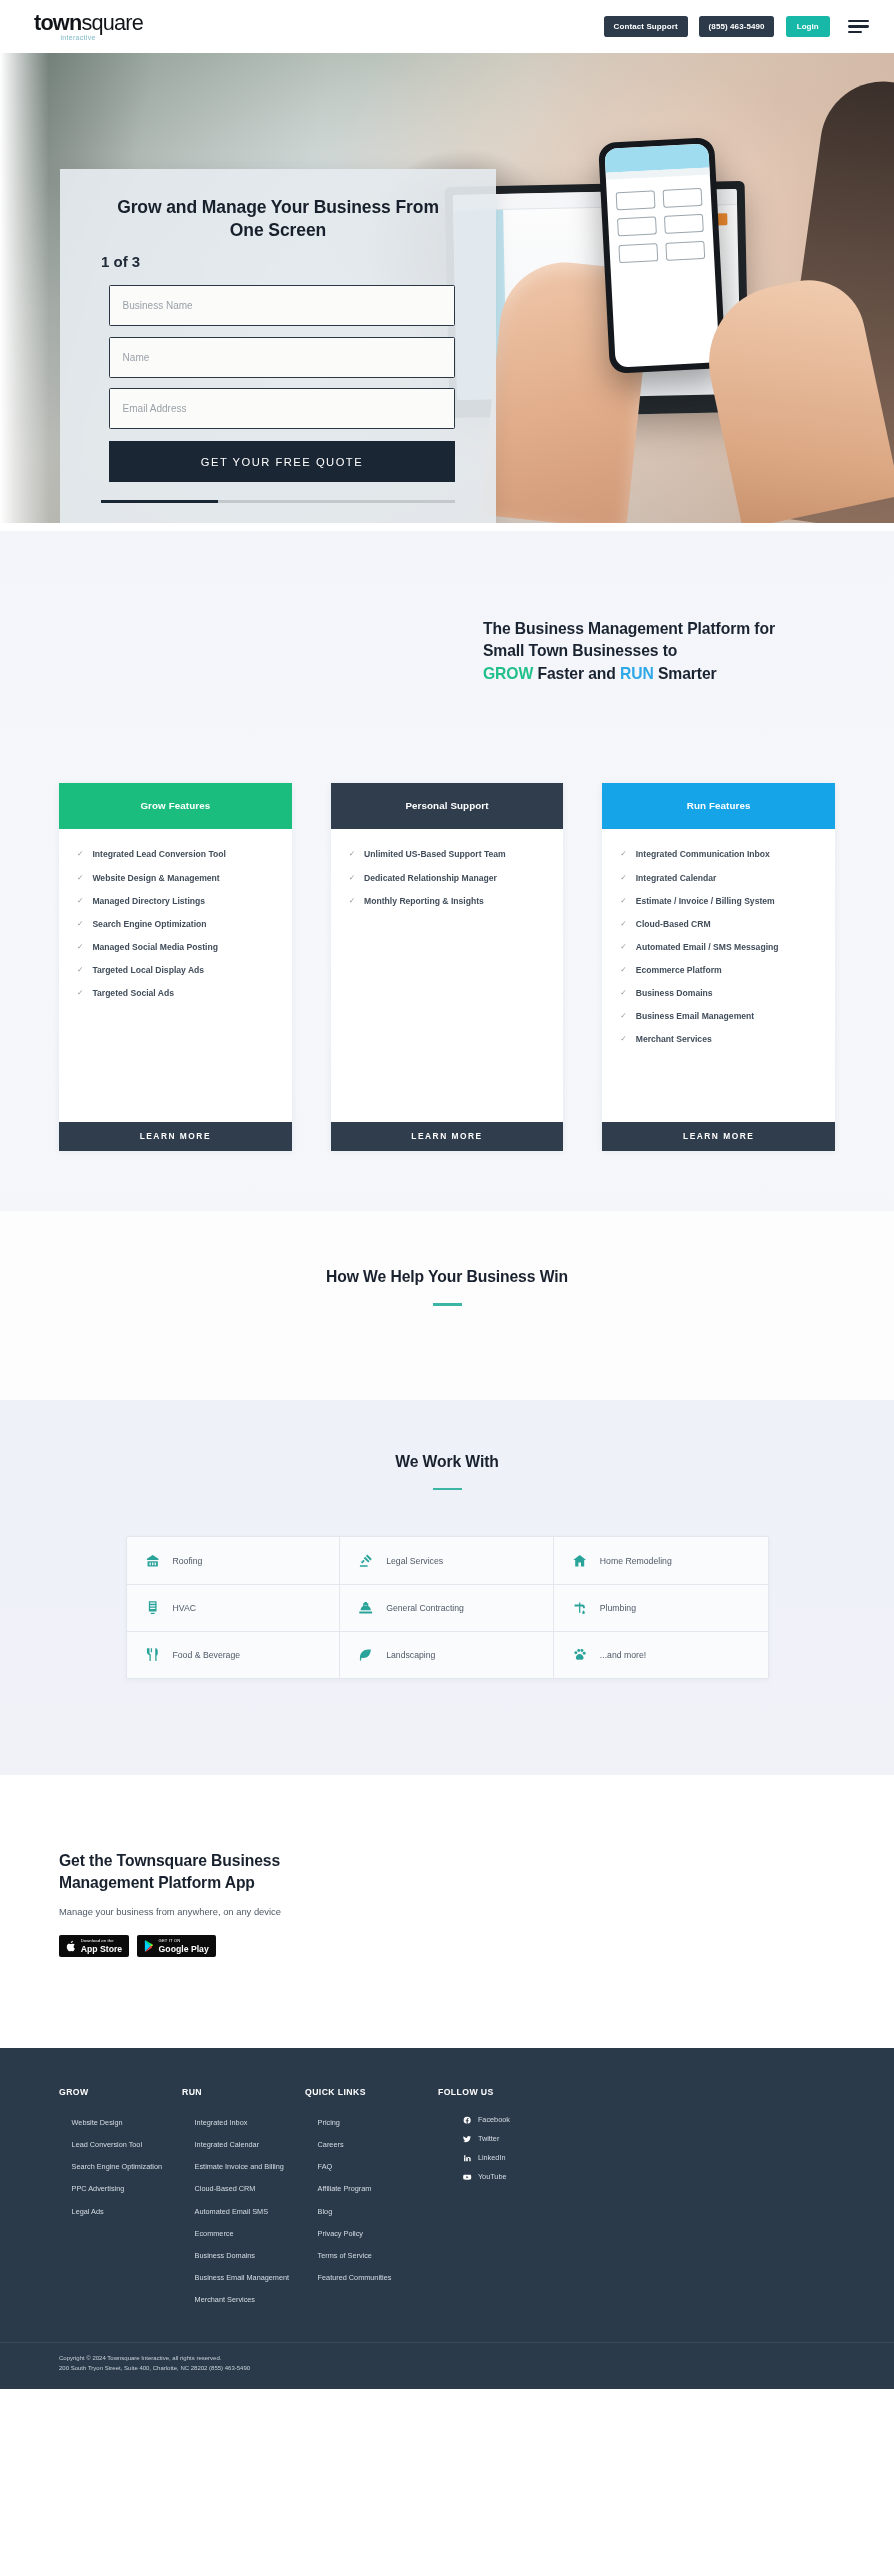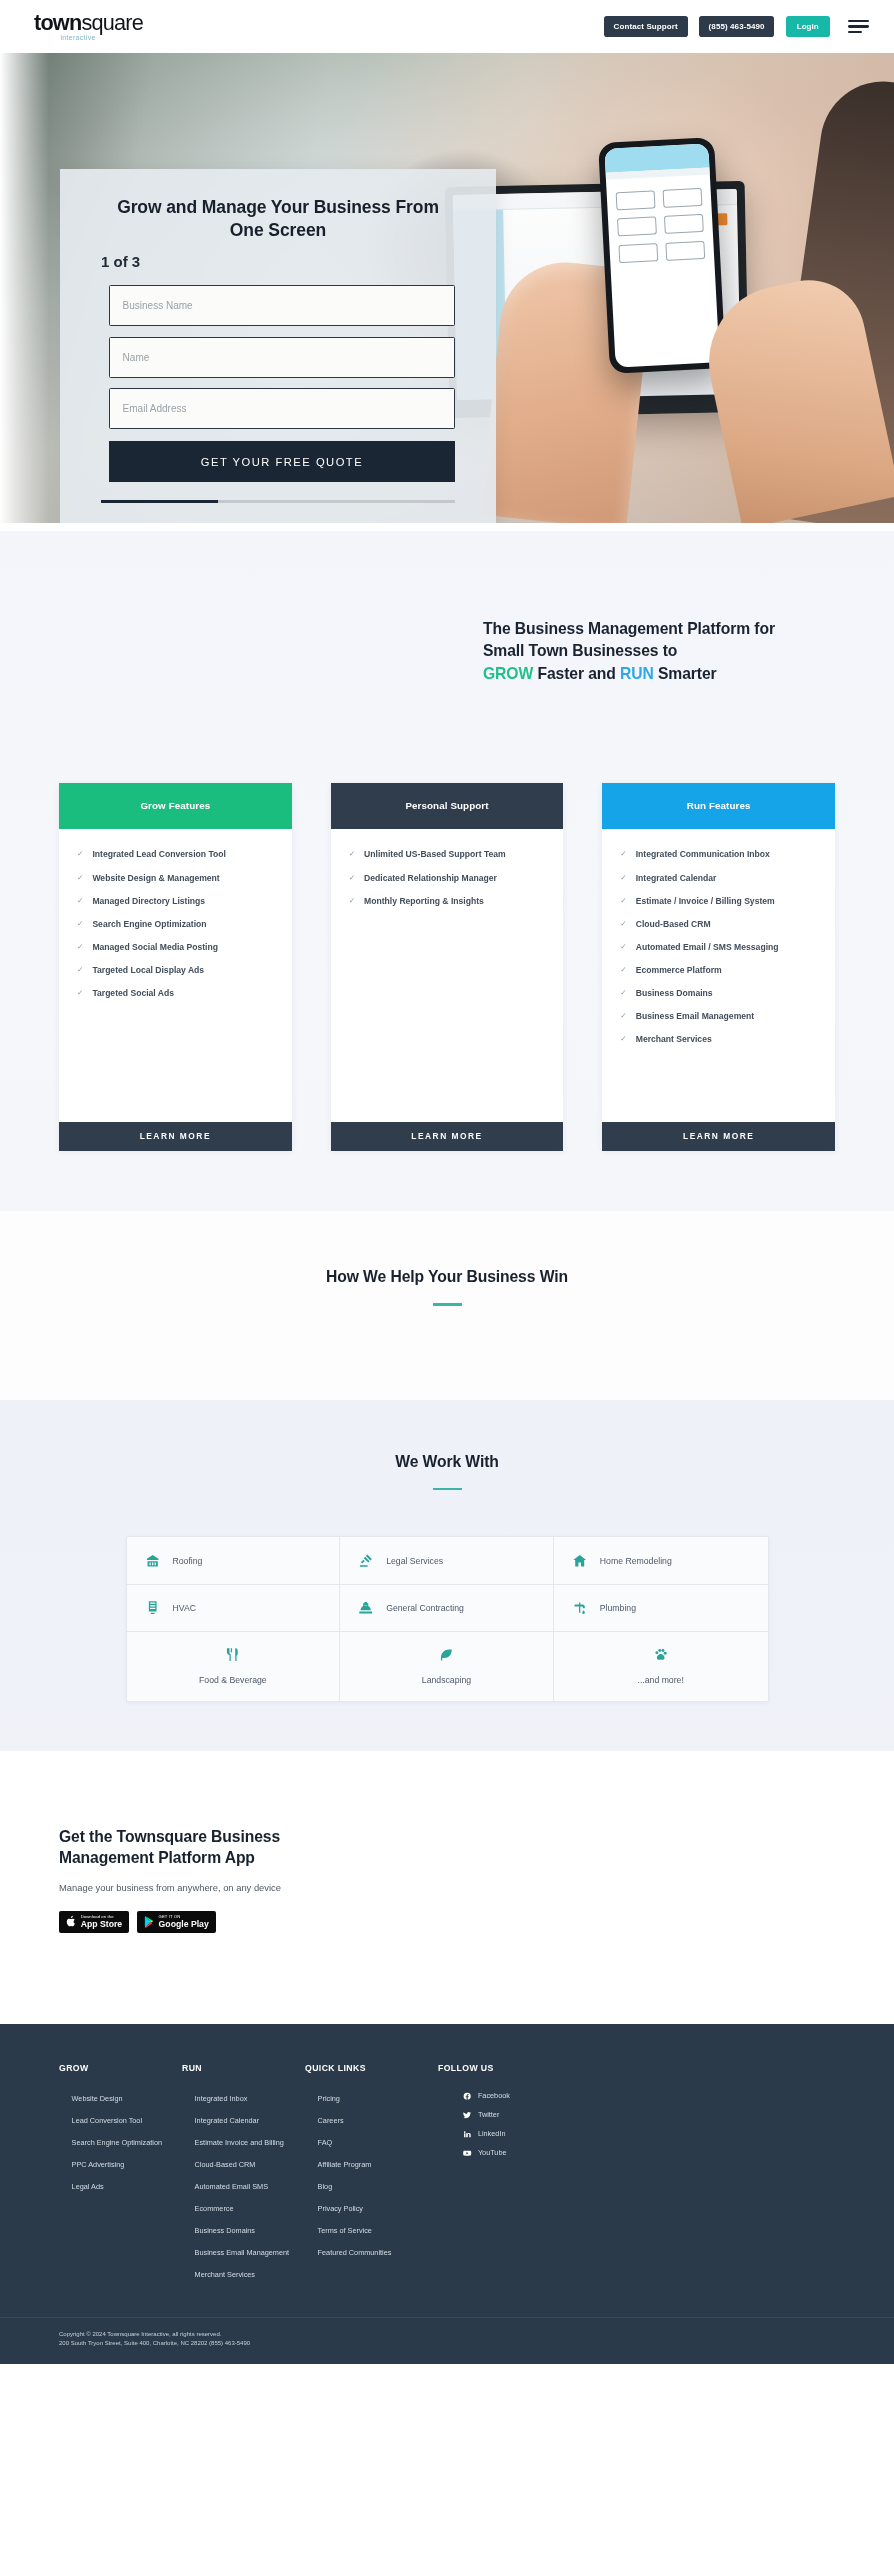--- a/index.html
+++ b/index.html
@@ -199,35 +199,35 @@
     font-size:15.7px; font-weight:700; color:#18212d; letter-spacing:-0.1px;
   }
   .sec-rule{
     width:29px; height:2.8px; background:#3cb6a4; margin:17px auto 0 auto;
   }
   .howwehelp .media{ height:94px; }
 
   
   .workwith{
     background:linear-gradient(180deg,#eef1f8 0%,#f0f2f8 100%);
-    padding:53px 0 49px 0; text-align:center;
+    padding:53px 0 96px 0; text-align:center;
   }
   .industries{
     width:643px; margin:46px auto 0 auto; background:#fafbfd;
     border:0.7px solid #e3e7ee; border-radius:2.1px;
     display:grid; grid-template-columns:repeat(3,1fr);
     box-shadow:0 1.4px 5.6px rgba(40,55,80,0.04);
   }
   .ind-cell{
     display:flex; align-items:center; gap:12.6px;
     padding:15.4px 18px; border-right:0.7px solid #e3e7ee; border-bottom:0.7px solid #e3e7ee;
     font-size:8.7px; color:#4e5967; text-align:left;
   }
   .industries .ind-cell:nth-child(3n){ border-right:none; }
-  .industries .ind-cell:nth-child(n+7){ border-bottom:none;flex-direction:column; }
+  .industries .ind-cell:nth-child(n+7){ border-bottom:none; }
   .ind-icon{ width:15.4px; height:15.4px; color:#2aa39a; flex:0 0 15.4px; }
   .ind-icon svg{ width:15.4px; height:15.4px; display:block; fill:#2aa39a; }
 
   
   .appsec{ background:#ffffff; padding:75px 0 91px 0; }
   .appsec-inner{ width:844px; margin:0 auto; padding:0 34px; }
   .appsec h2{
     font-size:15.7px; line-height:1.38; font-weight:700; color:#18212d; letter-spacing:-0.1px;
   }
   .appsec p{ font-size:9.4px; color:#4f5a66; margin-top:12.6px; }

